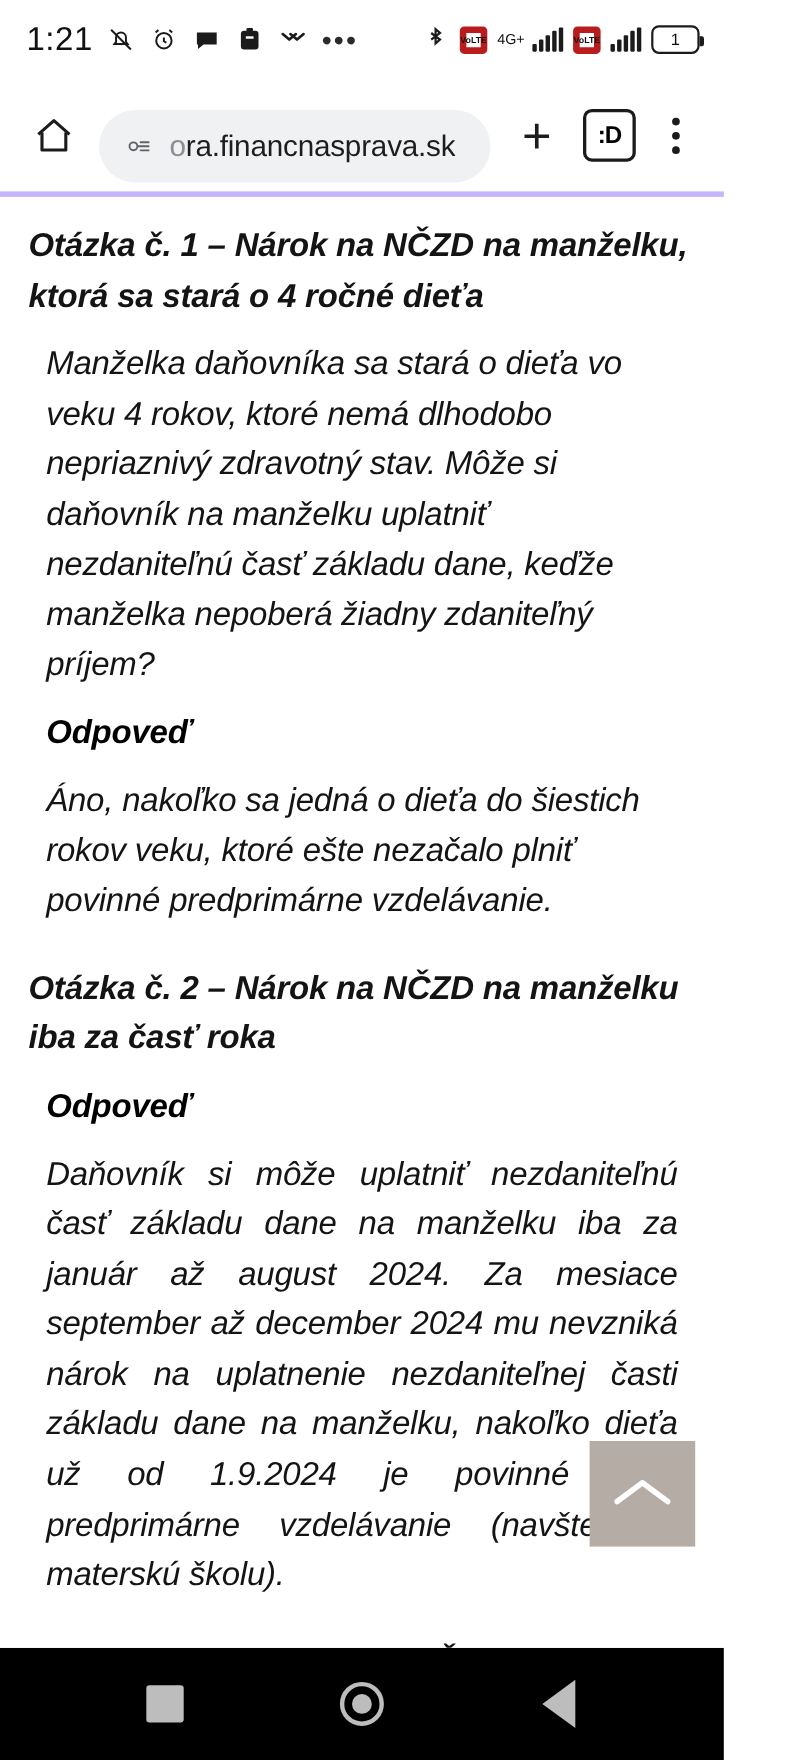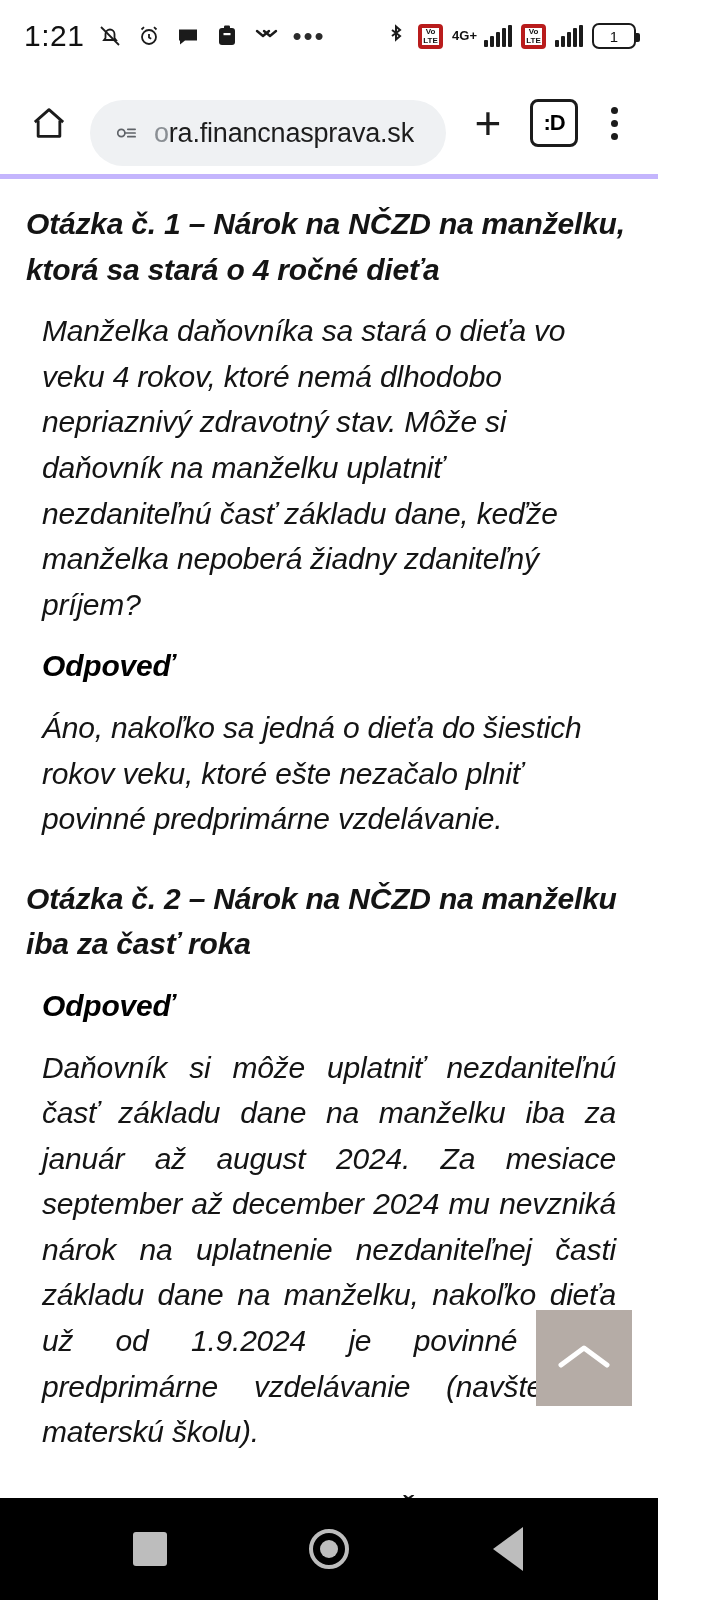--- a/index.html
+++ b/index.html
@@ -56,34 +56,34 @@
     color: #2b2b2b;
     line-height: 10px;
   }
   .sb-right {
     display: flex;
     align-items: center;
     gap: 9px;
   }
   .vo-lte {
     display: inline-flex;
-    flex-direction: column;
-    align-items: center;
-    justify-content: center;
-    border: 4px solid #b91c1c;
+    flex-direction: row;
+    align-items: center;
+    justify-content: center;
+    border: 6px solid #b91c1c;
     border-radius: 4px;
     width: 25px;
     height: 25px;
     line-height: 9px;
     font-size: 8px;
     font-weight: 700;
   }
   .net-label {
     font-size: 13px;
-    font-weight: 700;
+    font-weight: 400;
     line-height: 12px;
     margin-right: -2px;
     text-align: center;
   }
   .bars {
     display: flex;
     align-items: flex-end;
     gap: 2px;
     height: 22px;
   }

